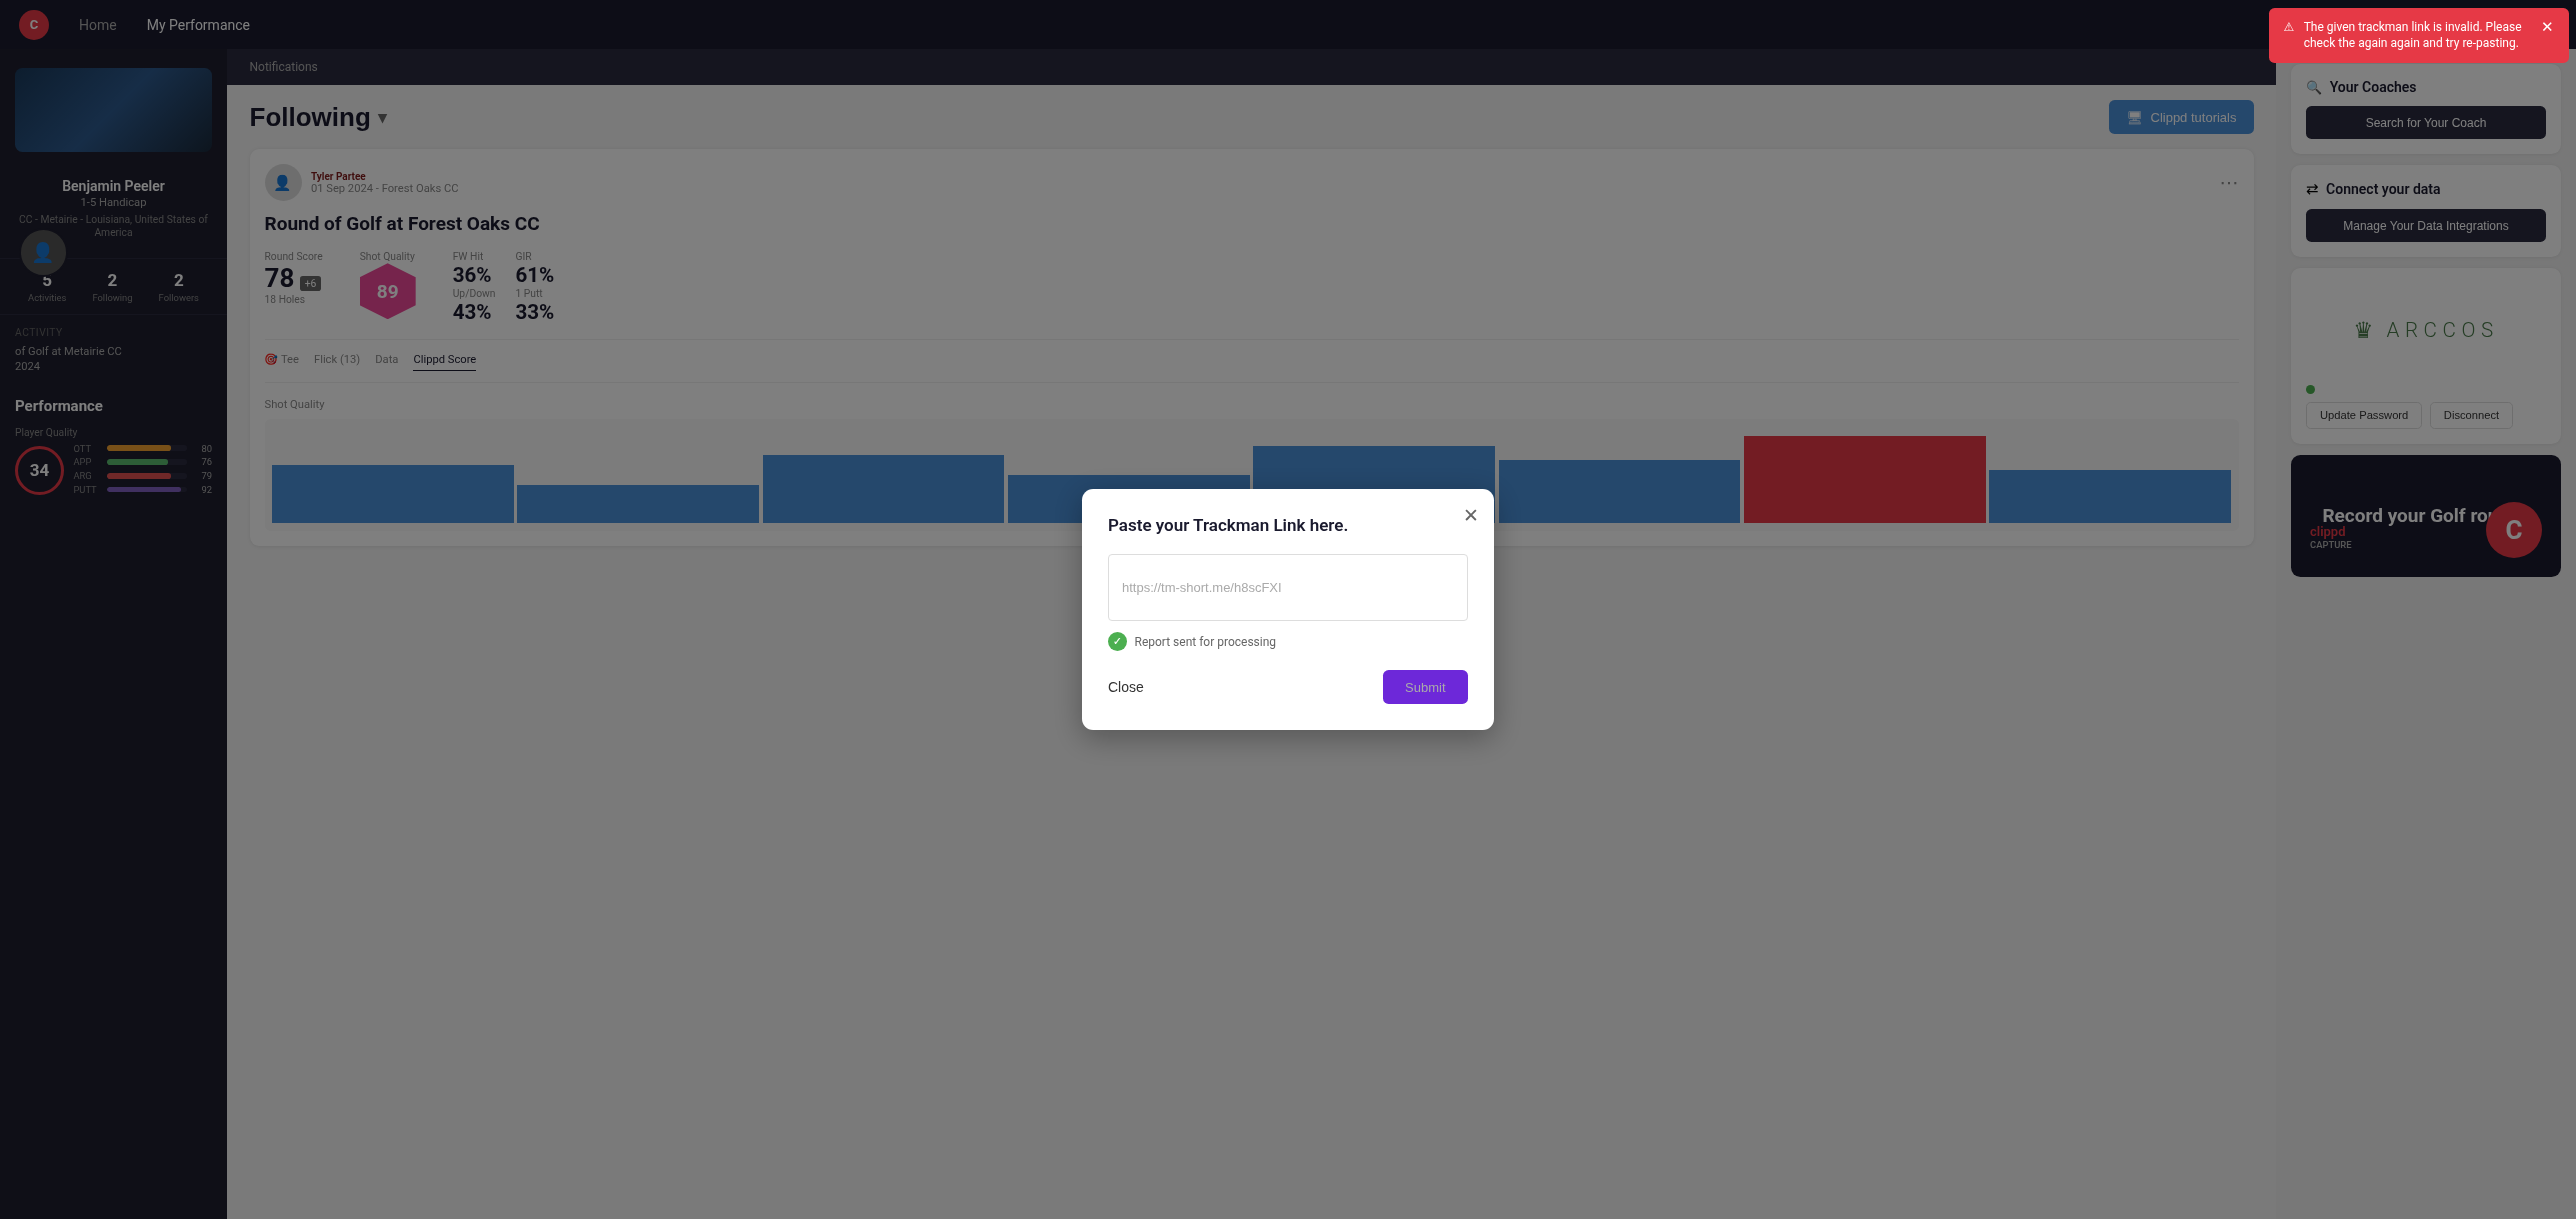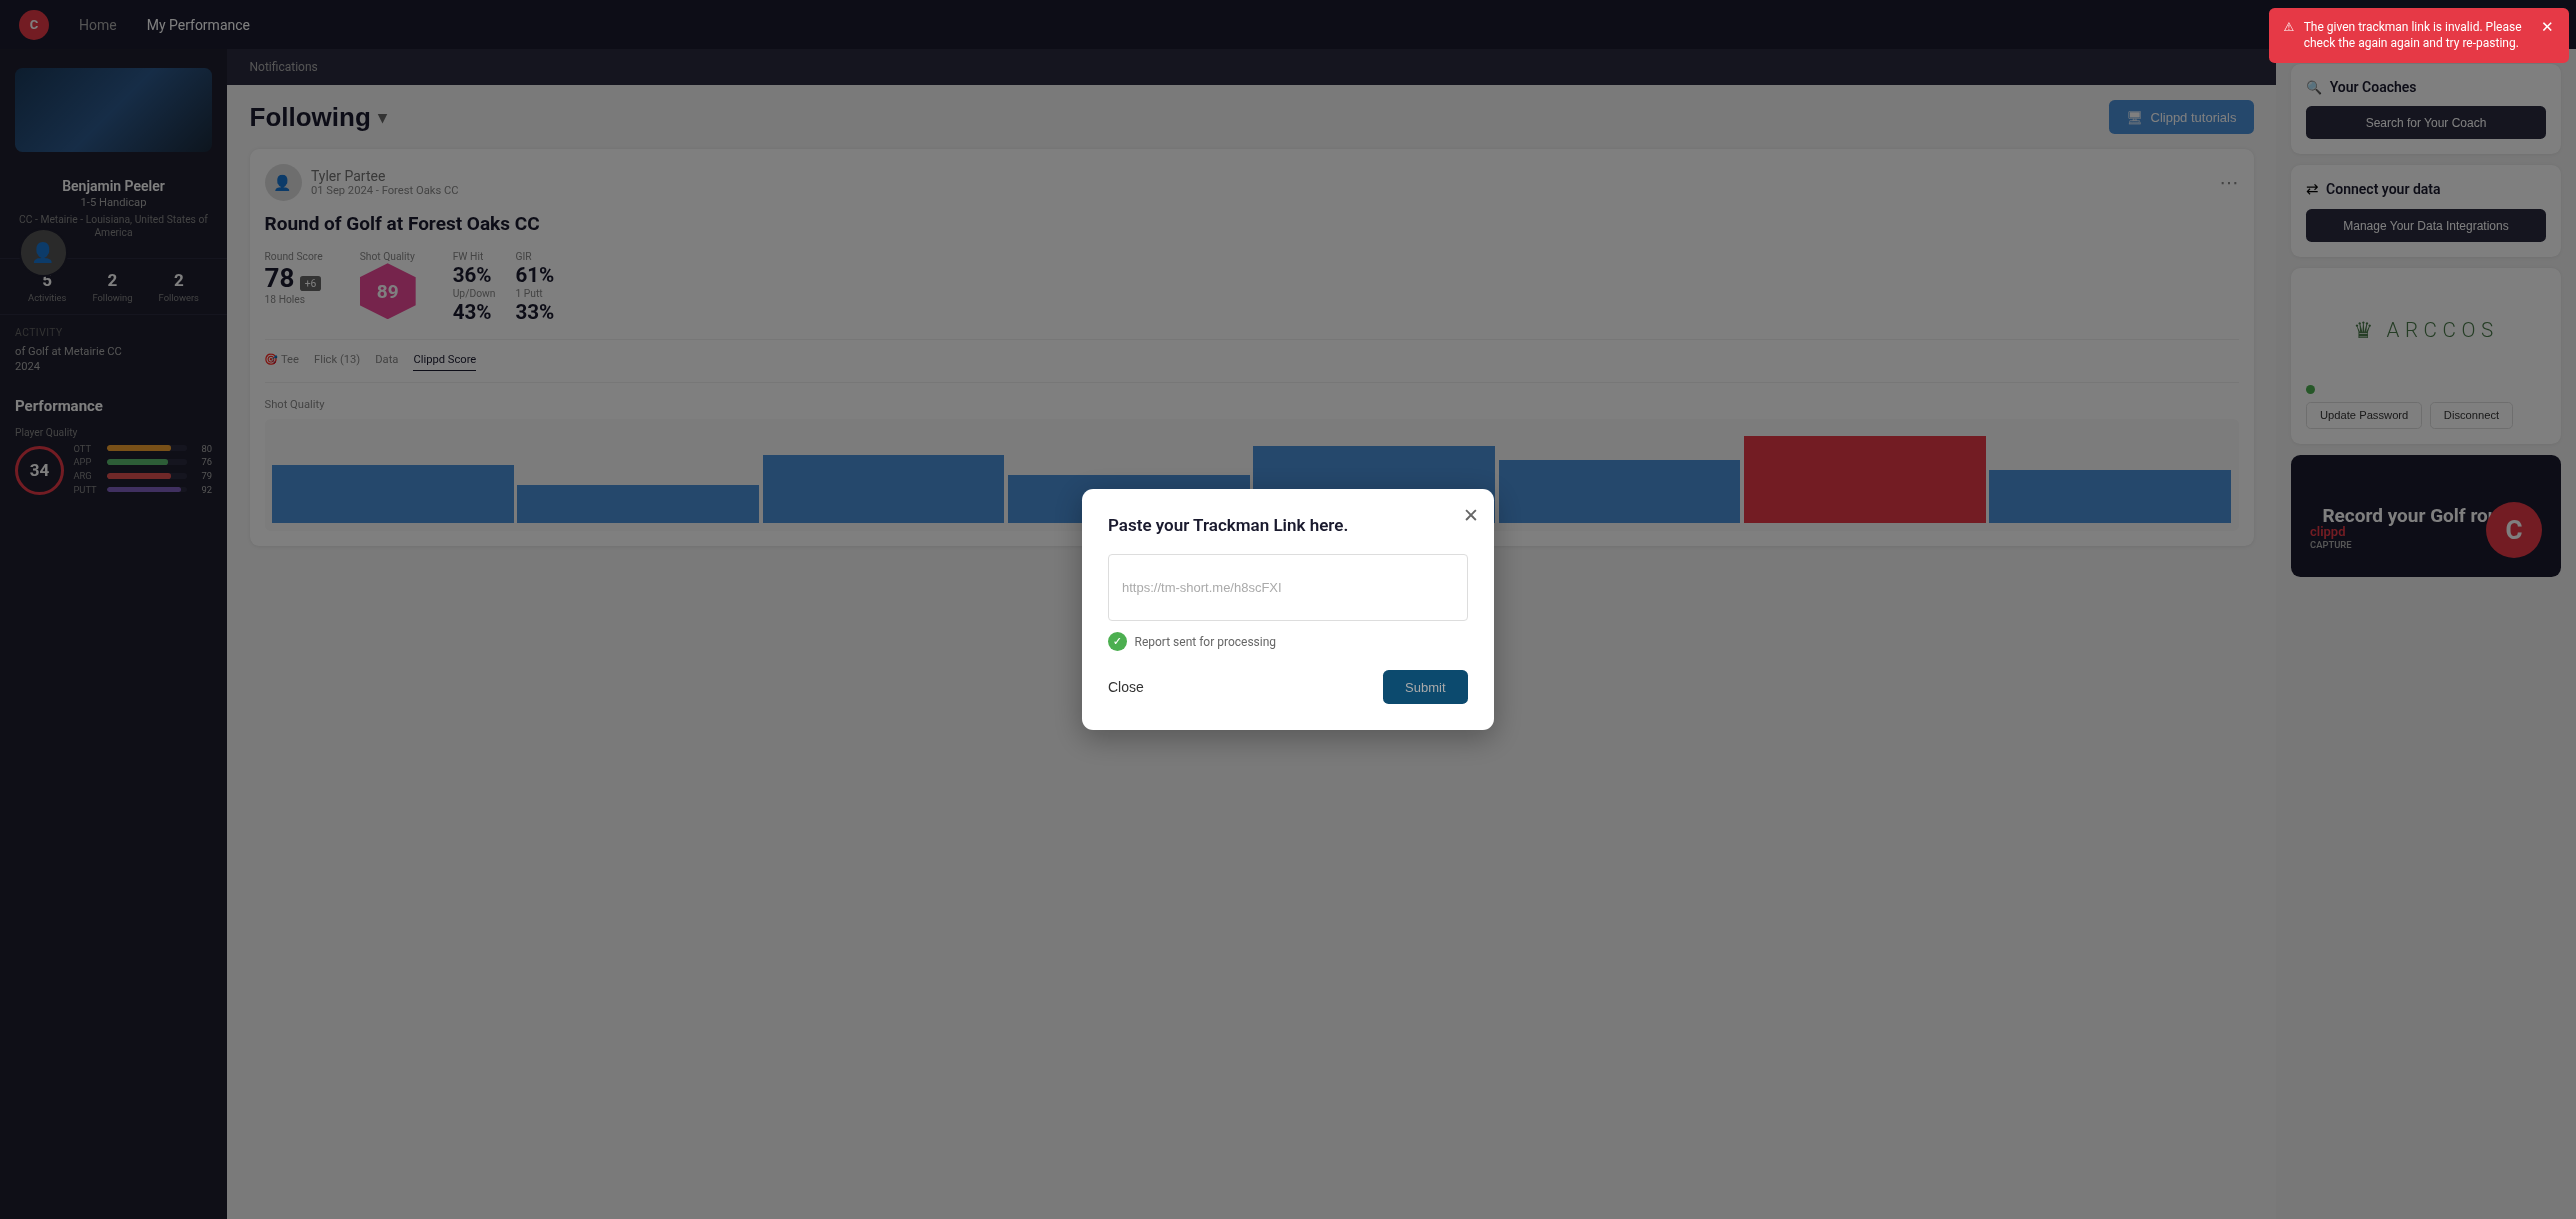--- a/index.html
+++ b/index.html
@@ -351,23 +351,23 @@
       gap: 9.4px;
     }
     .card-avatar {
       width: 37px; height: 37px;
       border-radius: 50%;
       background: #ddd;
       display: flex; align-items: center; justify-content: center;
       color: #888; font-size: 15px;
     }
     .card-user-name {
-      font-size: 14px;
-      font-weight: 400;
-      color: #737373;
+      font-size: 10px;
+      font-weight: 700;
+      color: #7f1d1d;
     }
     .card-user-date {
       font-size: 11.2px;
       color: #888;
     }
     .card-more {
       cursor: pointer;
       color: #888;
       font-size: 19px;
     }
@@ -643,21 +643,21 @@
       align-items: center;
     }
     .modal-close-btn {
       background: none;
       border: none;
       font-size: 14px;
       cursor: pointer;
       color: #333;
     }
     .modal-submit-btn {
-      background: #0c4a6e;
+      background: #6d28d9;
       color: #aaa;
       border: none;
       border-radius: 5.6px;
       padding: 9.4px 22.5px;
       font-size: 13px;
       cursor: not-allowed;
     }
   </style>
 </head>
 <body>

